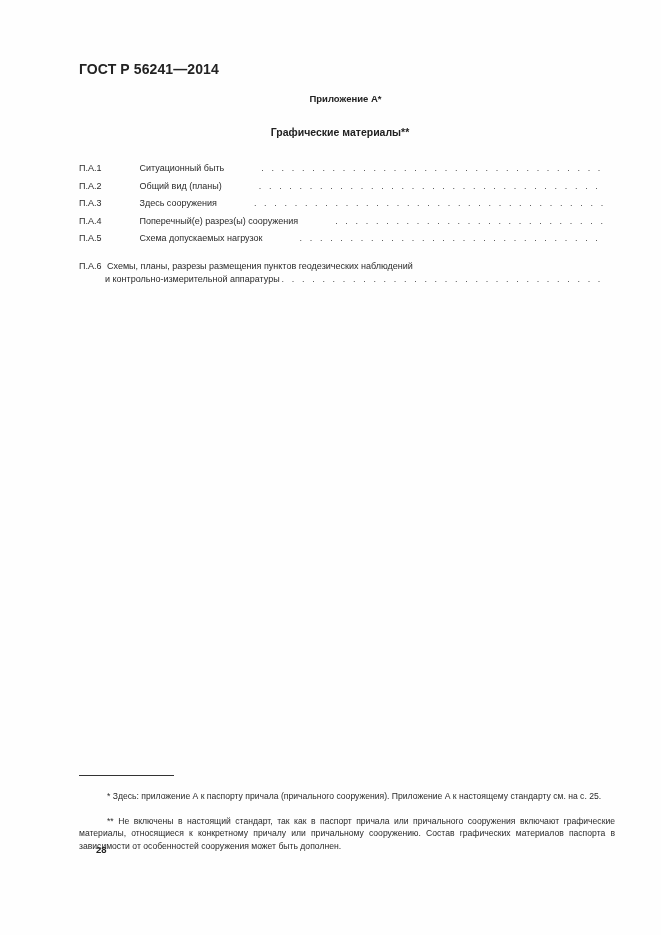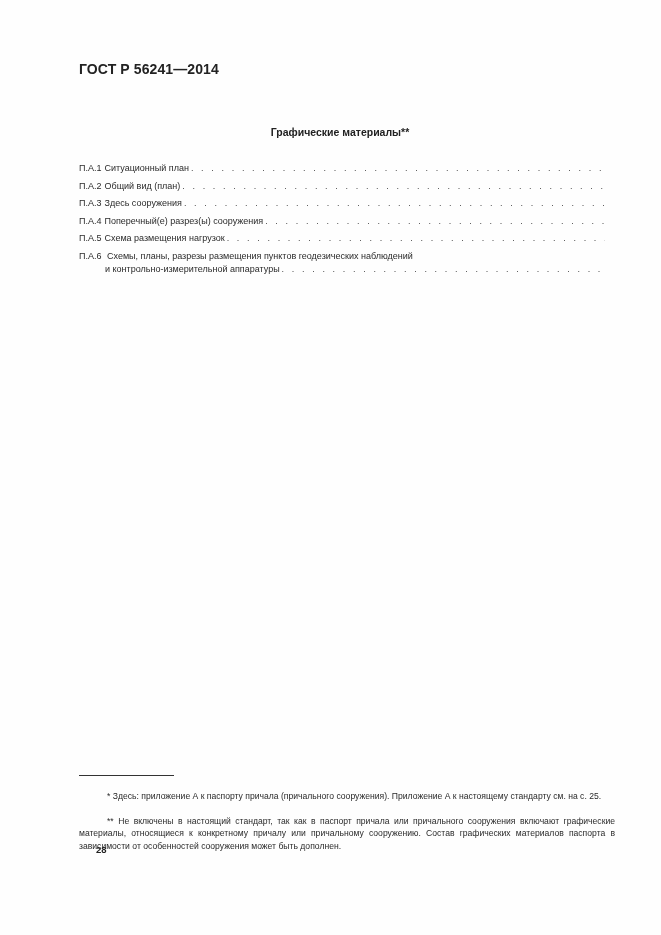--- a/index.html
+++ b/index.html
@@ -60,40 +60,42 @@
       font-size: 9px;
       color: #2a2a2a;
     }
     .toc-item {
       display: flex;
       align-items: baseline;
       height: 17.6px;
       line-height: 13px;
       white-space: nowrap;
       overflow: hidden;
+      gap: 35px;
     }
     .toc-item.multi {
       display: block;
       height: auto;
     }
     .toc-item .code { margin-right: 3px; }
     .toc-item .leader {
       flex: 1;
       overflow: hidden;
       white-space: nowrap;
       color: #444;
       letter-spacing: 2.6px;
       margin-left: 2px;
     }
     .toc-item .leader::after {
       content: ". . . . . . . . . . . . . . . . . . . . . . . . . . . . . . . . . . . . . . . . . . . . . . . . . . . . . . . . . . . . . . . . . . . . . . . . . . . . . . . . . . . . . . . . . . . . . . . . . . . . . . . . . . . . . . . . . . . . . . . . . . . . . . . . . . . .";
     }
     .toc-item .line1 {
       line-height: 13px;
       height: 13px;
+      margin-top: 10px;
     }
     .toc-item .line2 {
       display: flex;
       align-items: flex-start;
       padding-left: 26px;
       line-height: 13px;
       height: 13px;
       overflow: hidden;
     }
     .footnote-rule {
@@ -127,47 +129,48 @@
       font-weight: bold;
     }
   </style>
 </head>
 <body>
 
 <div class="page">
 
   <div class="doc-code">ГОСТ Р 56241—2014</div>
 
+  <div class="appendix-label">Приложение А*</div>
 
   <div class="section-title">Графические материалы**</div>
 
   <div class="toc">
     <div class="toc-item">
       <span class="code">П.А.1</span>
-      <span class="text">Ситуационный план</span>
+      <span class="text">Ситуационный быть</span>
       <span class="leader"></span>
     </div>
     <div class="toc-item">
       <span class="code">П.А.2</span>
-      <span class="text">Общий вид (план)</span>
+      <span class="text">Общий вид (планы)</span>
       <span class="leader"></span>
     </div>
     <div class="toc-item">
       <span class="code">П.А.3</span>
       <span class="text">Здесь сооружения</span>
       <span class="leader"></span>
     </div>
     <div class="toc-item">
       <span class="code">П.А.4</span>
       <span class="text">Поперечный(е) разрез(ы) сооружения</span>
       <span class="leader"></span>
     </div>
     <div class="toc-item">
       <span class="code">П.А.5</span>
-      <span class="text">Схема размещения нагрузок</span>
+      <span class="text">Схема допускаемых нагрузок</span>
       <span class="leader"></span>
     </div>
     <div class="toc-item multi">
       <div class="line1">
         <span class="code">П.А.6</span>
         <span class="text">Схемы, планы, разрезы размещения пунктов геодезических наблюдений</span>
       </div>
       <div class="line2">
         <span class="text">и контрольно-измерительной аппаратуры</span>
         <span class="leader"></span>

